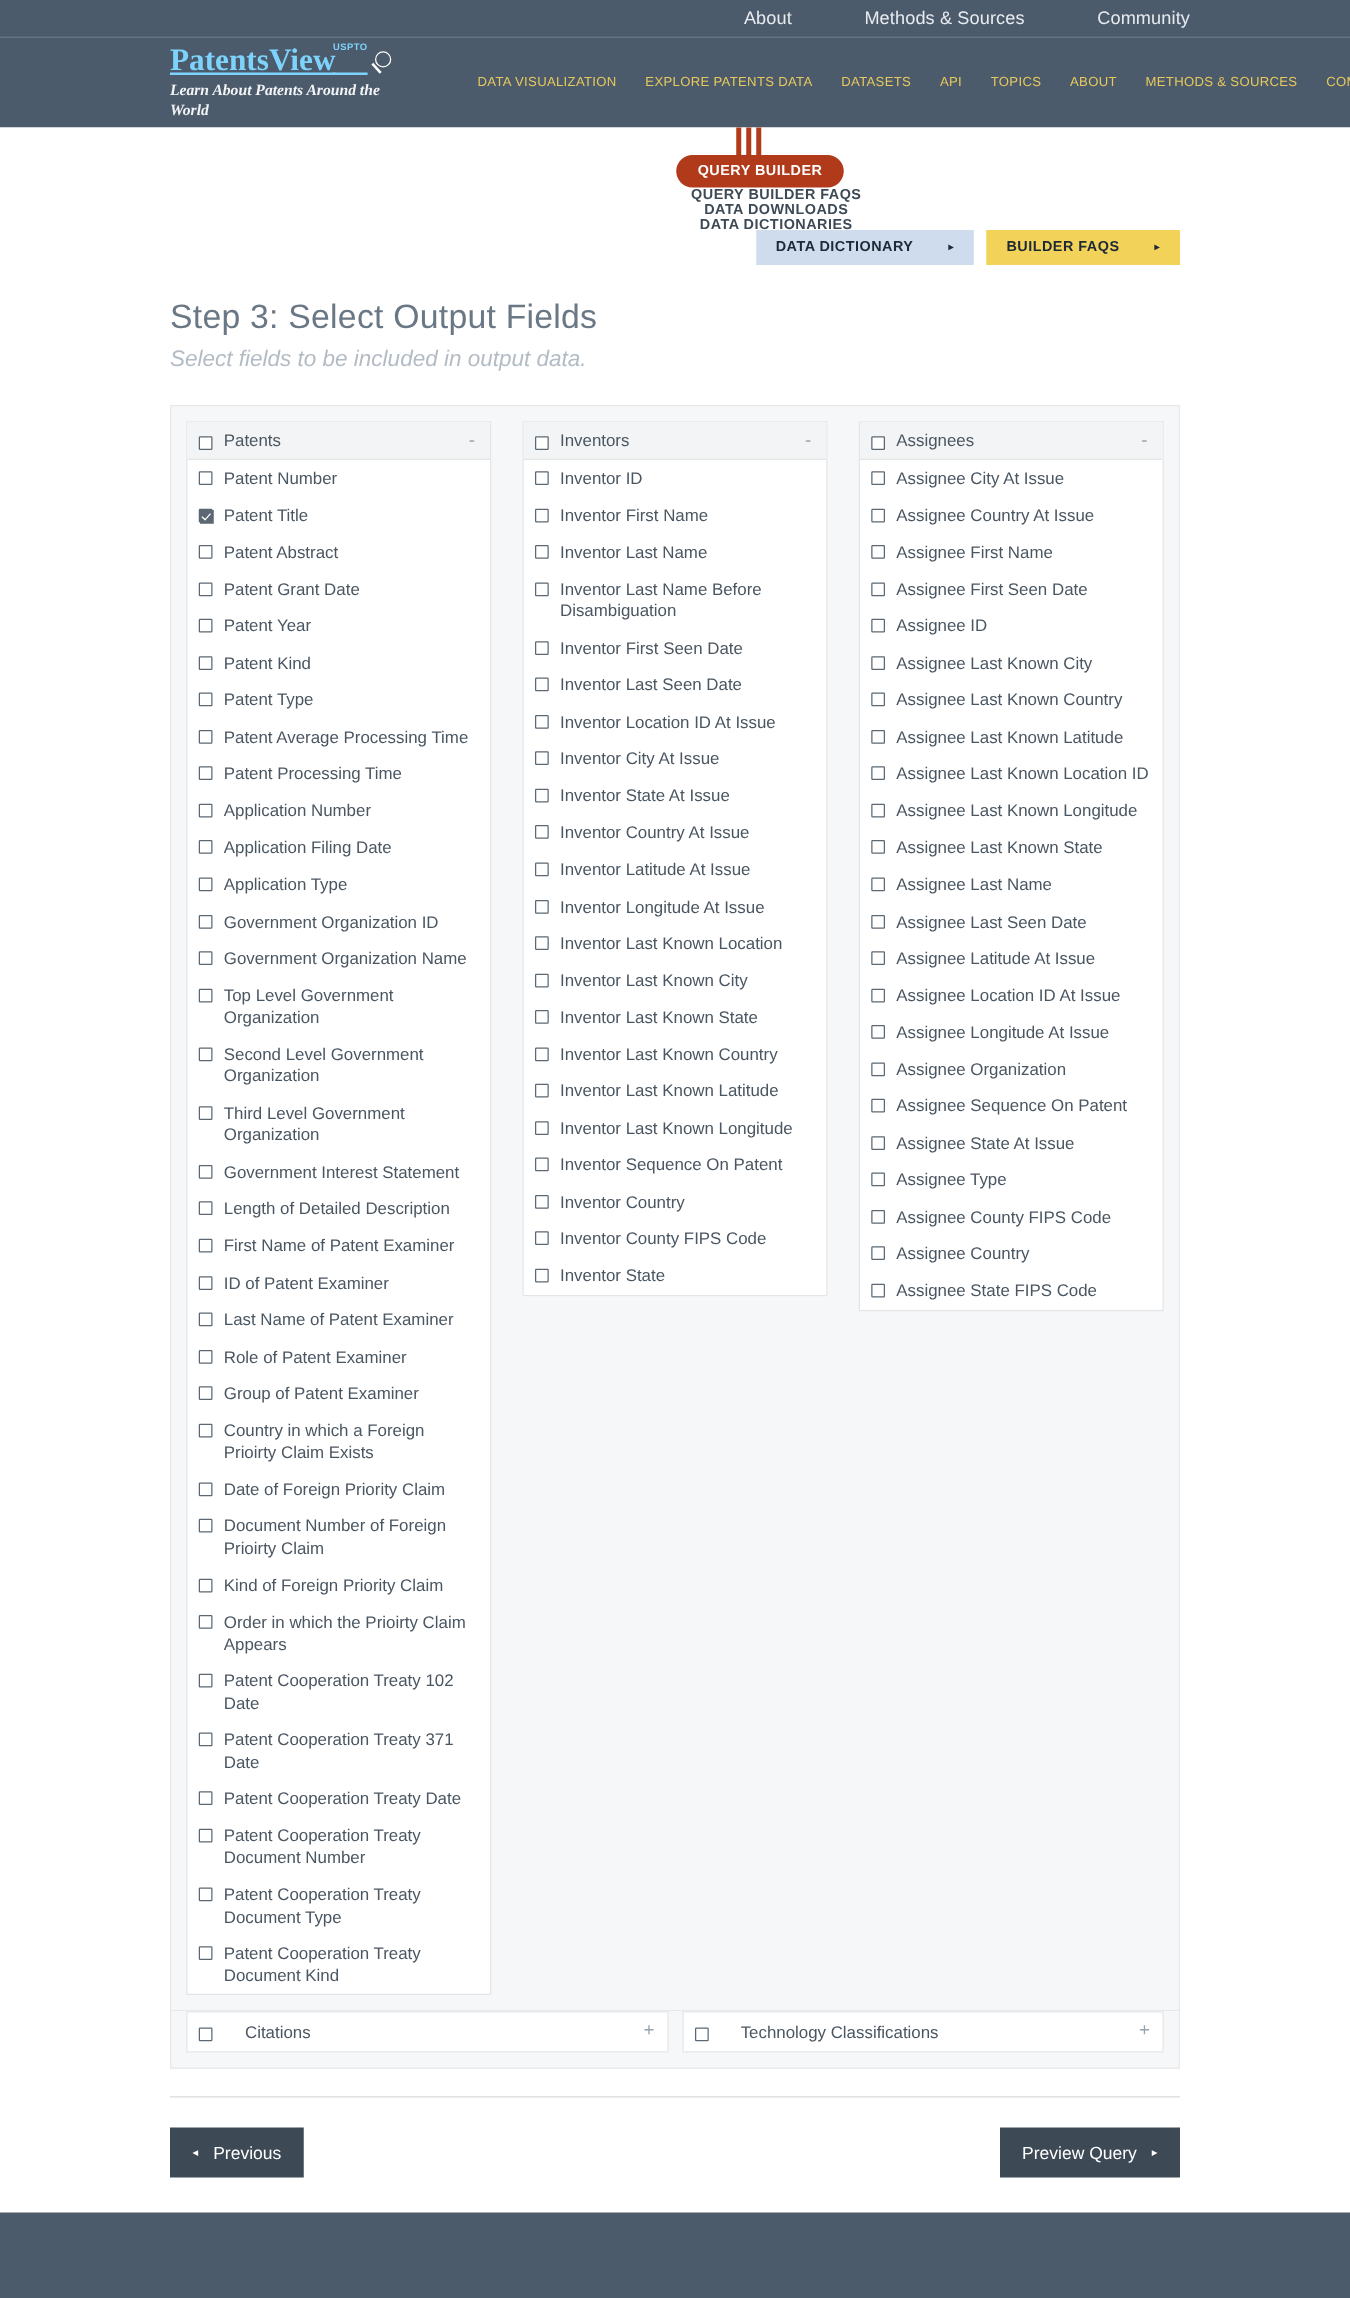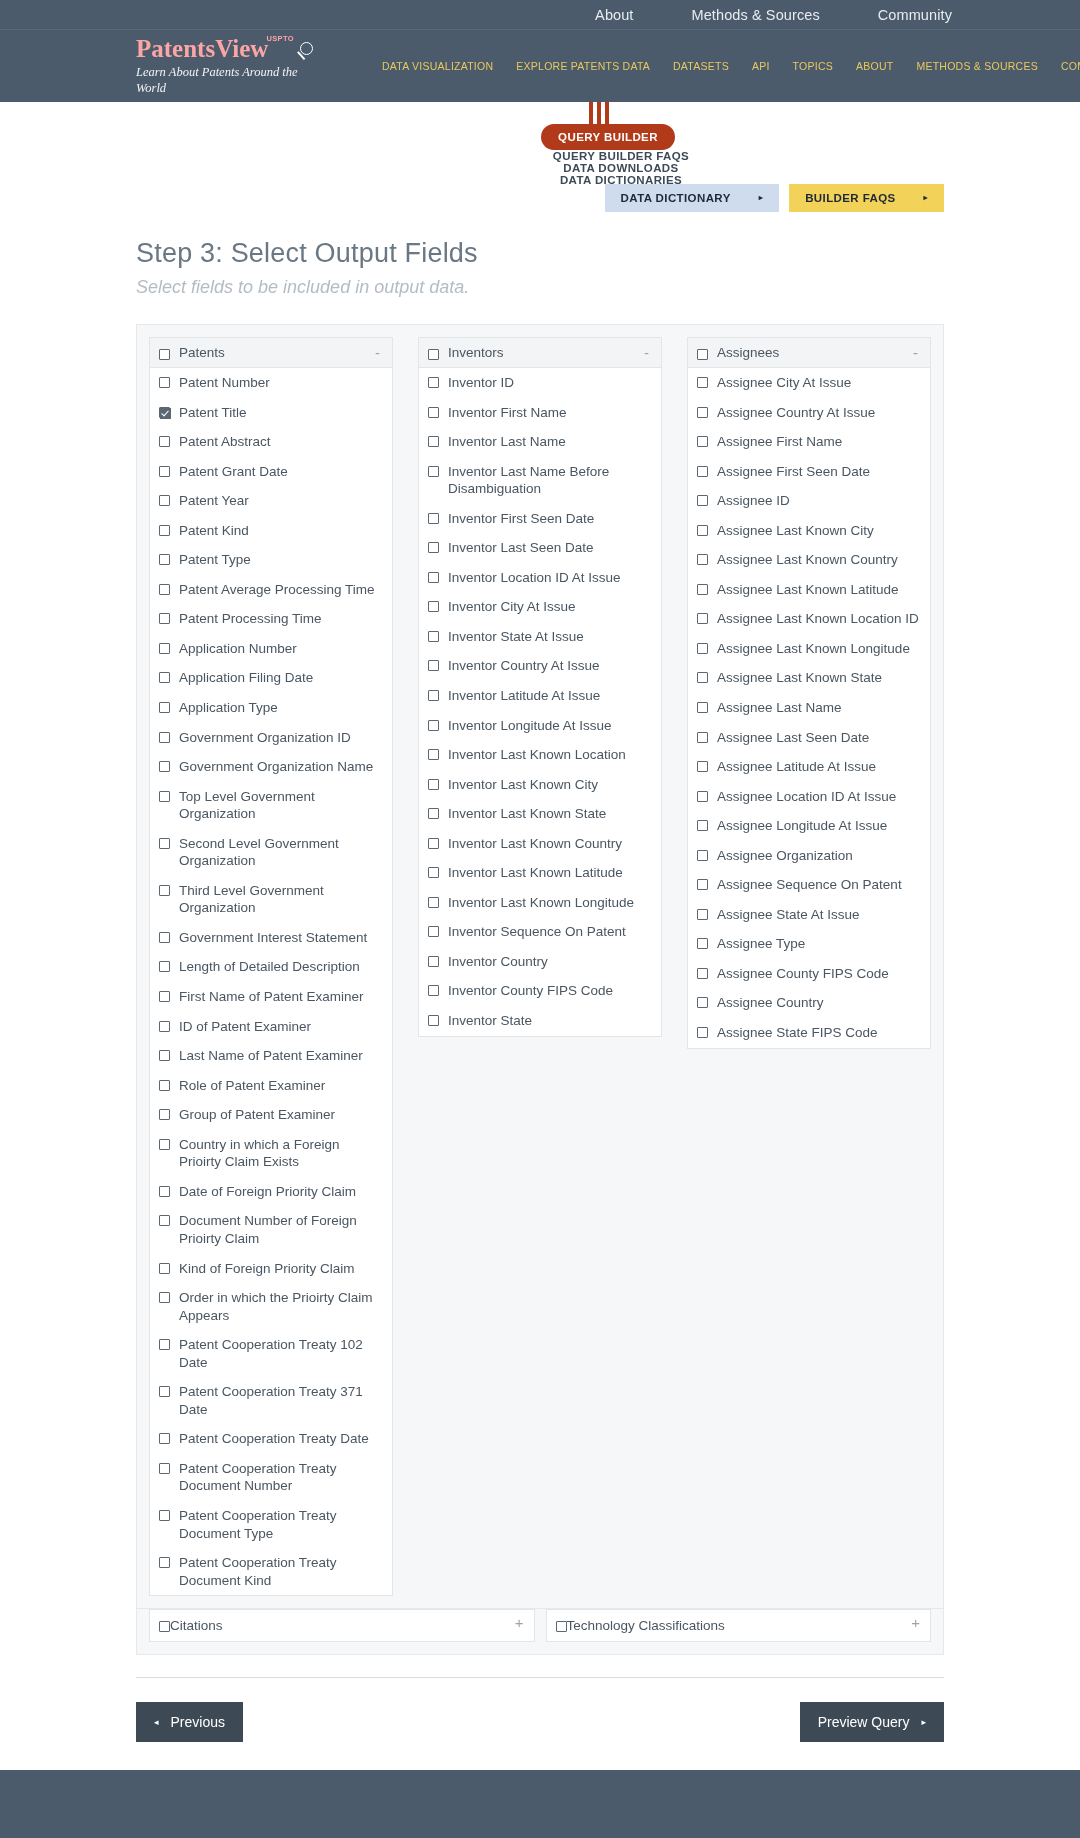--- a/index.html
+++ b/index.html
@@ -36,25 +36,26 @@
     height: 72px;
     display: flex;
     align-items: center;
     padding-left: 136px;
   }
   .brand { width: 218px; flex: none; }
   .brand-title {
     font-family: "Liberation Serif", serif;
     font-weight: bold;
     font-size: 25px;
-    color: #fca5a5;
+    color: #7dd3fc;
     line-height: 1;
     position: relative;
     display: inline-block;
     white-space: nowrap;
+    text-decoration: underline;
   }
   .brand-title .uspto-sup {
     font-family: "Liberation Sans", sans-serif;
     font-size: 7.5px;
     font-weight: bold;
     letter-spacing: 0.4px;
     vertical-align: super;
     position: relative;
     top: -6px;
     left: -2px;
@@ -79,21 +80,21 @@
     position: absolute;
     left: 1px; top: 9px;
     width: 10px; height: 1.6px;
     background: #fff;
     transform: rotate(48deg);
     transform-origin: left center;
   }
   .brand-tagline {
     font-family: "Liberation Serif", serif;
     font-style: italic;
-    font-weight: normal;
+    font-weight: bold;
     font-size: 12.5px;
     color: #f2f4f6;
     line-height: 1.32;
     margin-top: 3px;
     max-width: 180px;
   }
   .main-nav {
     display: flex;
     align-items: center;
     margin-left: 28px;
@@ -280,22 +281,23 @@
     border-top: none;
     padding: 0 12px 12px 12px;
     display: flex;
     gap: 11px;
   }
   .collapsed-group {
     flex: 1 1 0;
     background: #ffffff;
     border: 1px solid #e3e5e7;
     display: flex;
+    align-items: center;
     padding: 8px 10px 8px 9px;
-    gap: 0;
+    gap: 26px;
     cursor: pointer;
   }
   .collapsed-group .grp-label {
     flex: 1;
     font-size: 13.5px;
     color: #4a5661;
   }
   .collapsed-group .grp-toggle {
     font-size: 15px;
     color: #9aa4ad;

